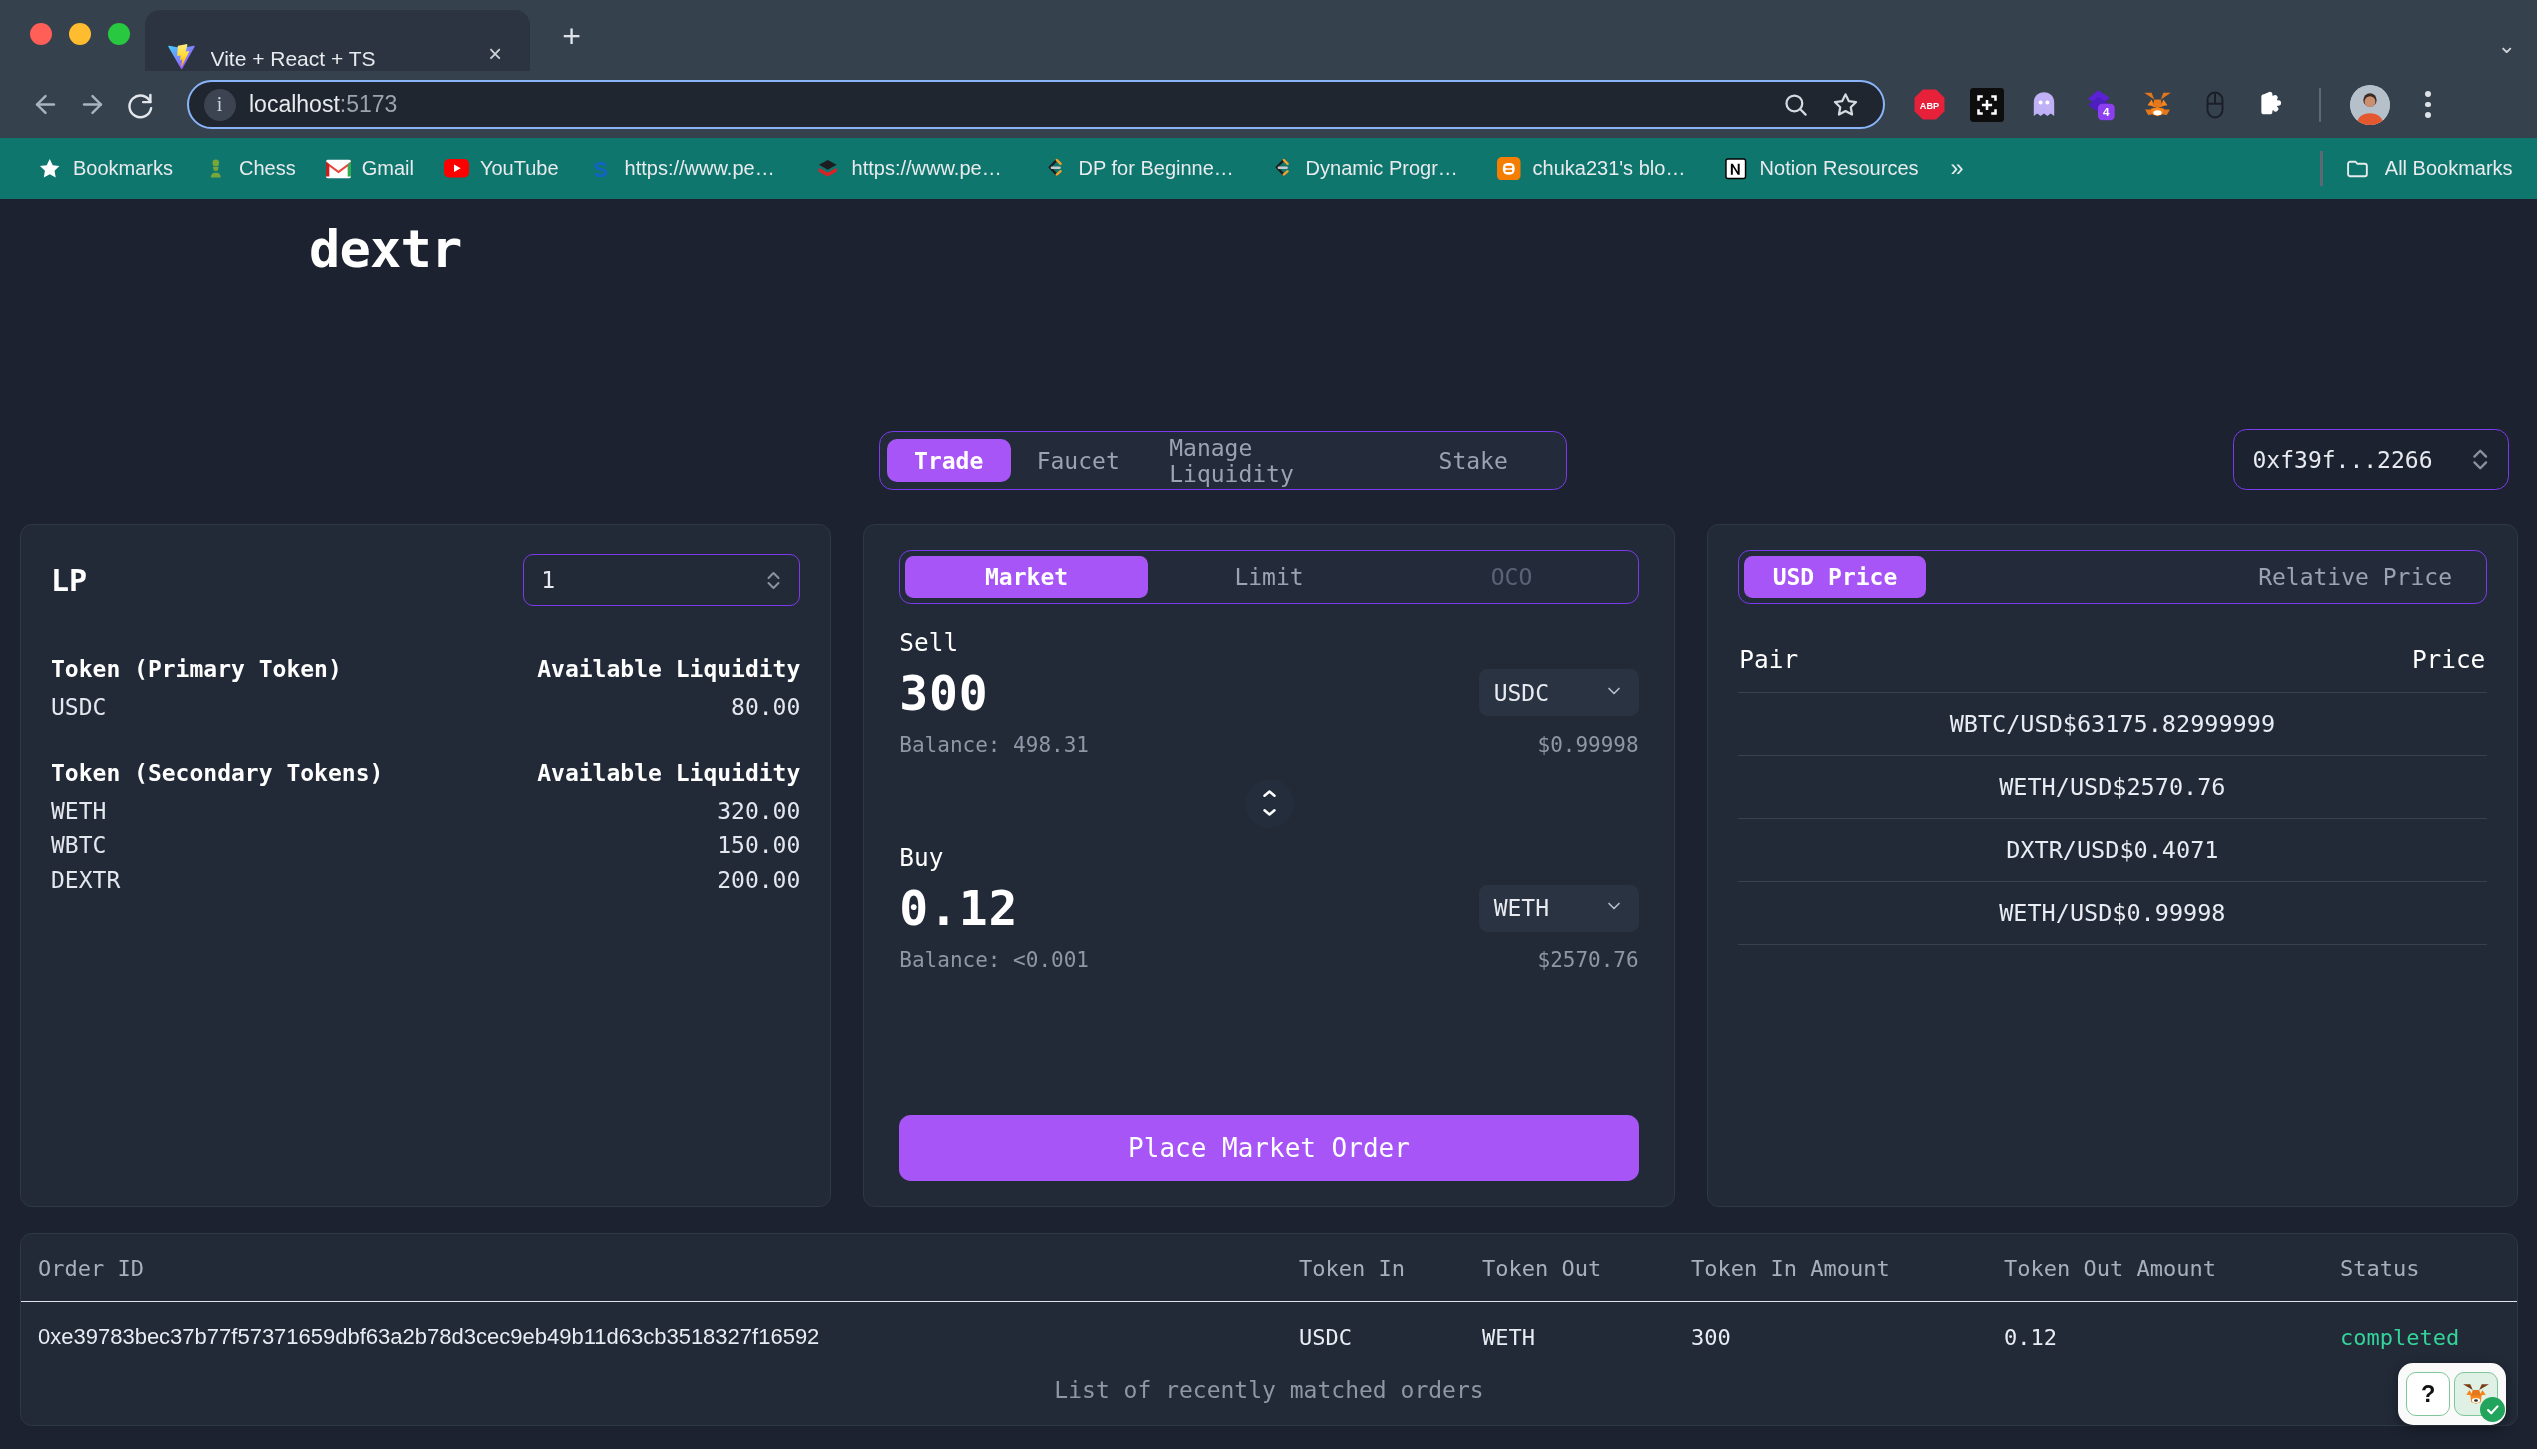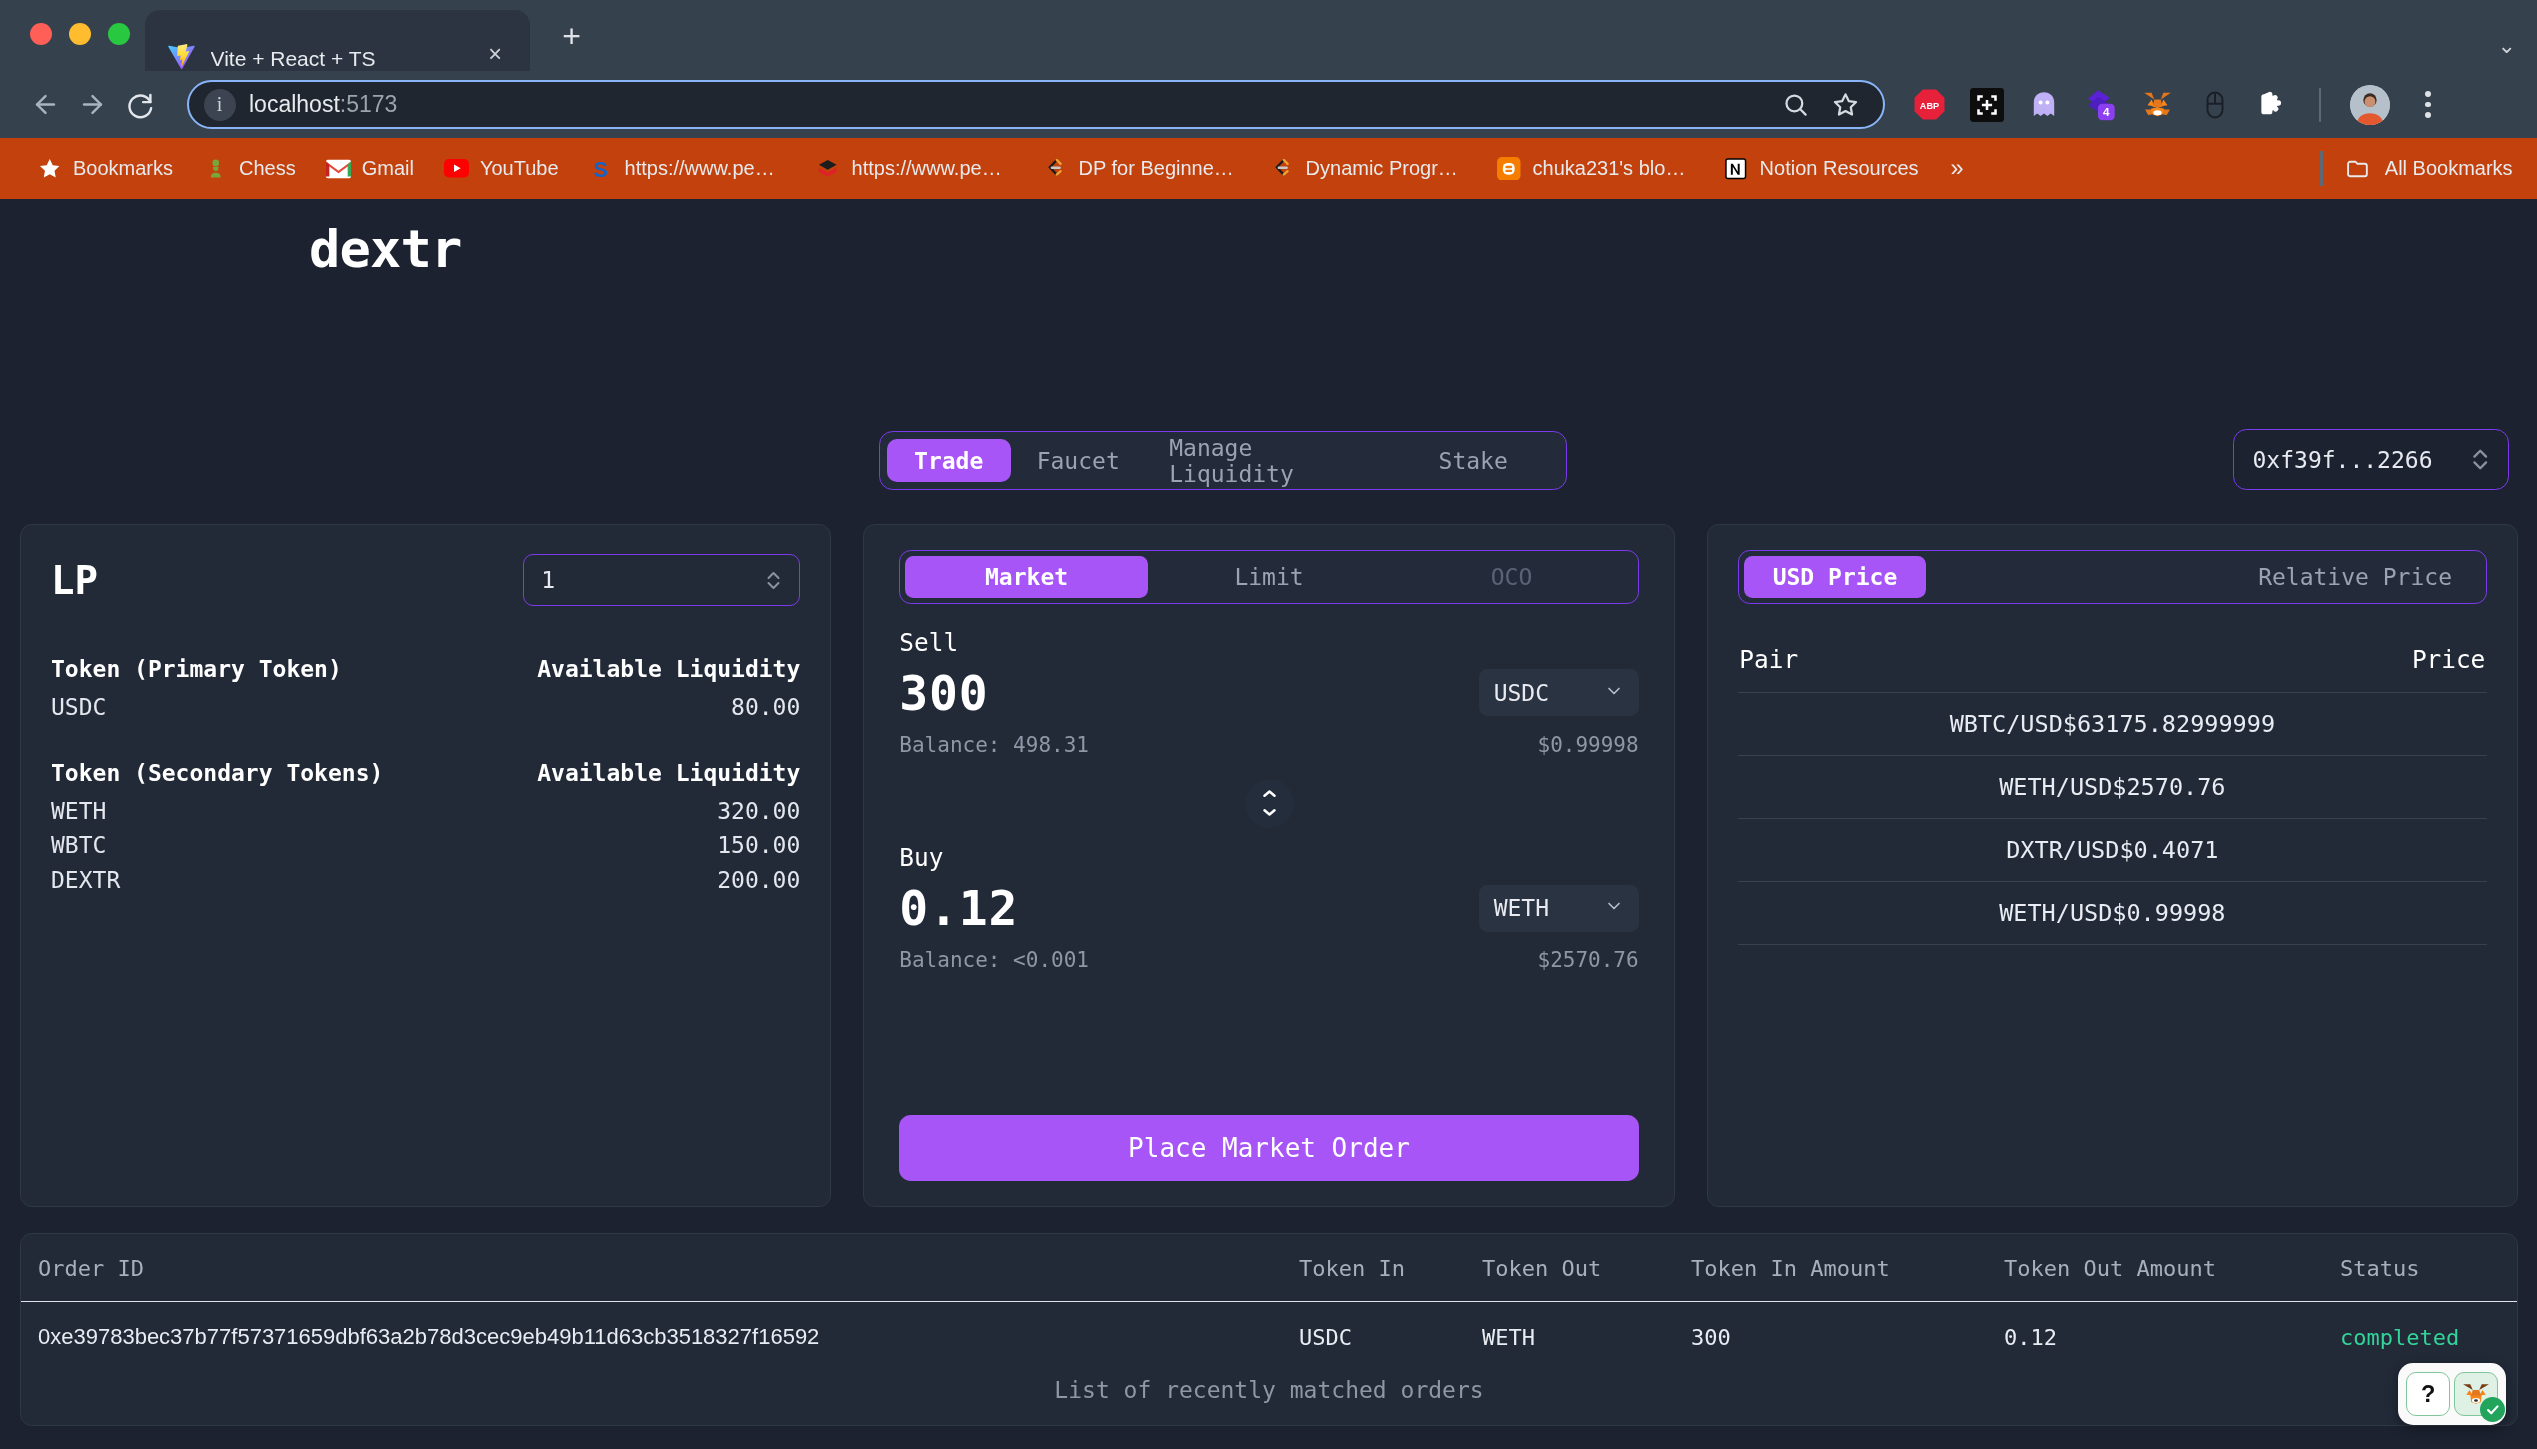--- a/index.html
+++ b/index.html
@@ -41,21 +41,21 @@
   .omni-url { flex:1; color:#e8eaed; font-size:23px; }
   .omni-url .dim { color:#9aa4ae; }
   .omni-icon { width:37px; height:37px; display:flex; align-items:center; justify-content:center; color:#d5dae0; }
   .ext-tray { display:flex; align-items:center; gap:20px; padding-left:11.8px; }
   .ext { width:37px; height:37px; display:flex; align-items:center; justify-content:center; position:relative; }
   .ext-sep { width:2.5px; height:34px; background:#5d6975; margin:0 8.4px; }
   .avatar { width:40px; height:40px; border-radius:50%; overflow:hidden; background:#b9c2cb; }
   .kebab { width:37px; height:40px; display:flex; flex-direction:column; align-items:center; justify-content:center; gap:5px; }
   .kebab i { width:5.9px; height:5.9px; border-radius:50%; background:#dfe3e8; display:block; }
 
-  .bookmarks { height:61px; background:#c2410c; display:flex; align-items:center; padding:0 22px; gap:0; }
+  .bookmarks { height:61px; background:#0f766e; display:flex; align-items:center; padding:0 22px; gap:0; }
   .bm { display:flex; align-items:center; gap:11px; padding:0 15px; height:44px; border-radius:8.4px; max-width:227px; }
   .bm-label { color:#e8eaed; font-size:20px; white-space:nowrap; overflow:hidden; text-overflow:ellipsis; }
   .bm-ico { width:25px; height:25px; flex:0 0 25px; display:flex; align-items:center; justify-content:center; }
   .bm-overflow { color:#e8eaed; font-size:23.5px; padding:0 17px; }
   .bm-right { margin-left:auto; display:flex; align-items:center; gap:13.5px; padding-right:3.4px; }
   .bm-divider { width:2.5px; height:35px; background:#5d6975; margin-right:10px; }
 
   
   .app { flex:1; background:#1c2230; overflow:hidden; position:relative;
          font-family:"DejaVu Sans Mono","Liberation Mono", monospace; }
@@ -75,21 +75,21 @@
     background:#1c2230; border:1.7px solid #7c3aed; border-radius:13.5px;
     display:flex; align-items:center; padding:0 18.5px; color:#e8eaf0; font-size:23px;
   }
   .wallet-select .caret { margin-left:auto; color:#8b93a3; font-size:20px; line-height:0.8; display:flex; flex-direction:column; }
 
   .columns { position:absolute; left:20px; right:20px; top:325px; display:flex; gap:32px; }
   .card { background:#222a38; border:0.8px solid #2f3847; border-radius:11.8px; }
 
   .lp-card { width:812px; height:683px; padding:29px 30px; position:relative; }
   .lp-head { display:flex; align-items:center; justify-content:space-between; margin-bottom:50px; }
-  .lp-title { color:#fff; font-size:39px; font-weight:700; }
+  .lp-title { color:#fff; font-size:30px; font-weight:700; }
   .lp-select { width:277px; height:52px; background:#222a38; border:1.7px solid #7c3aed; border-radius:10px; display:flex; align-items:center; padding:0 17px; color:#e8eaf0; font-size:23px; }
   .lp-select .caret { margin-left:auto; color:#8b93a3; font-size:18.5px; line-height:0.8; display:flex; flex-direction:column; }
   .lp-th { display:flex; justify-content:space-between; color:#fff; font-size:23px; font-weight:700; margin-bottom:11.8px; }
   .lp-row { display:flex; justify-content:space-between; color:#e4e7ee; font-size:23px; margin-bottom:8.4px; }
   .lp-gap { height:32px; }
 
   .trade-card { width:812px; height:683px; padding:25px 35px; display:flex; flex-direction:column; }
   .seg {
     height:54px; border:1.7px solid #7c3aed; border-radius:11.8px; background:#232b3a;
     display:flex; align-items:center; padding:5px; margin-bottom:23.5px;

